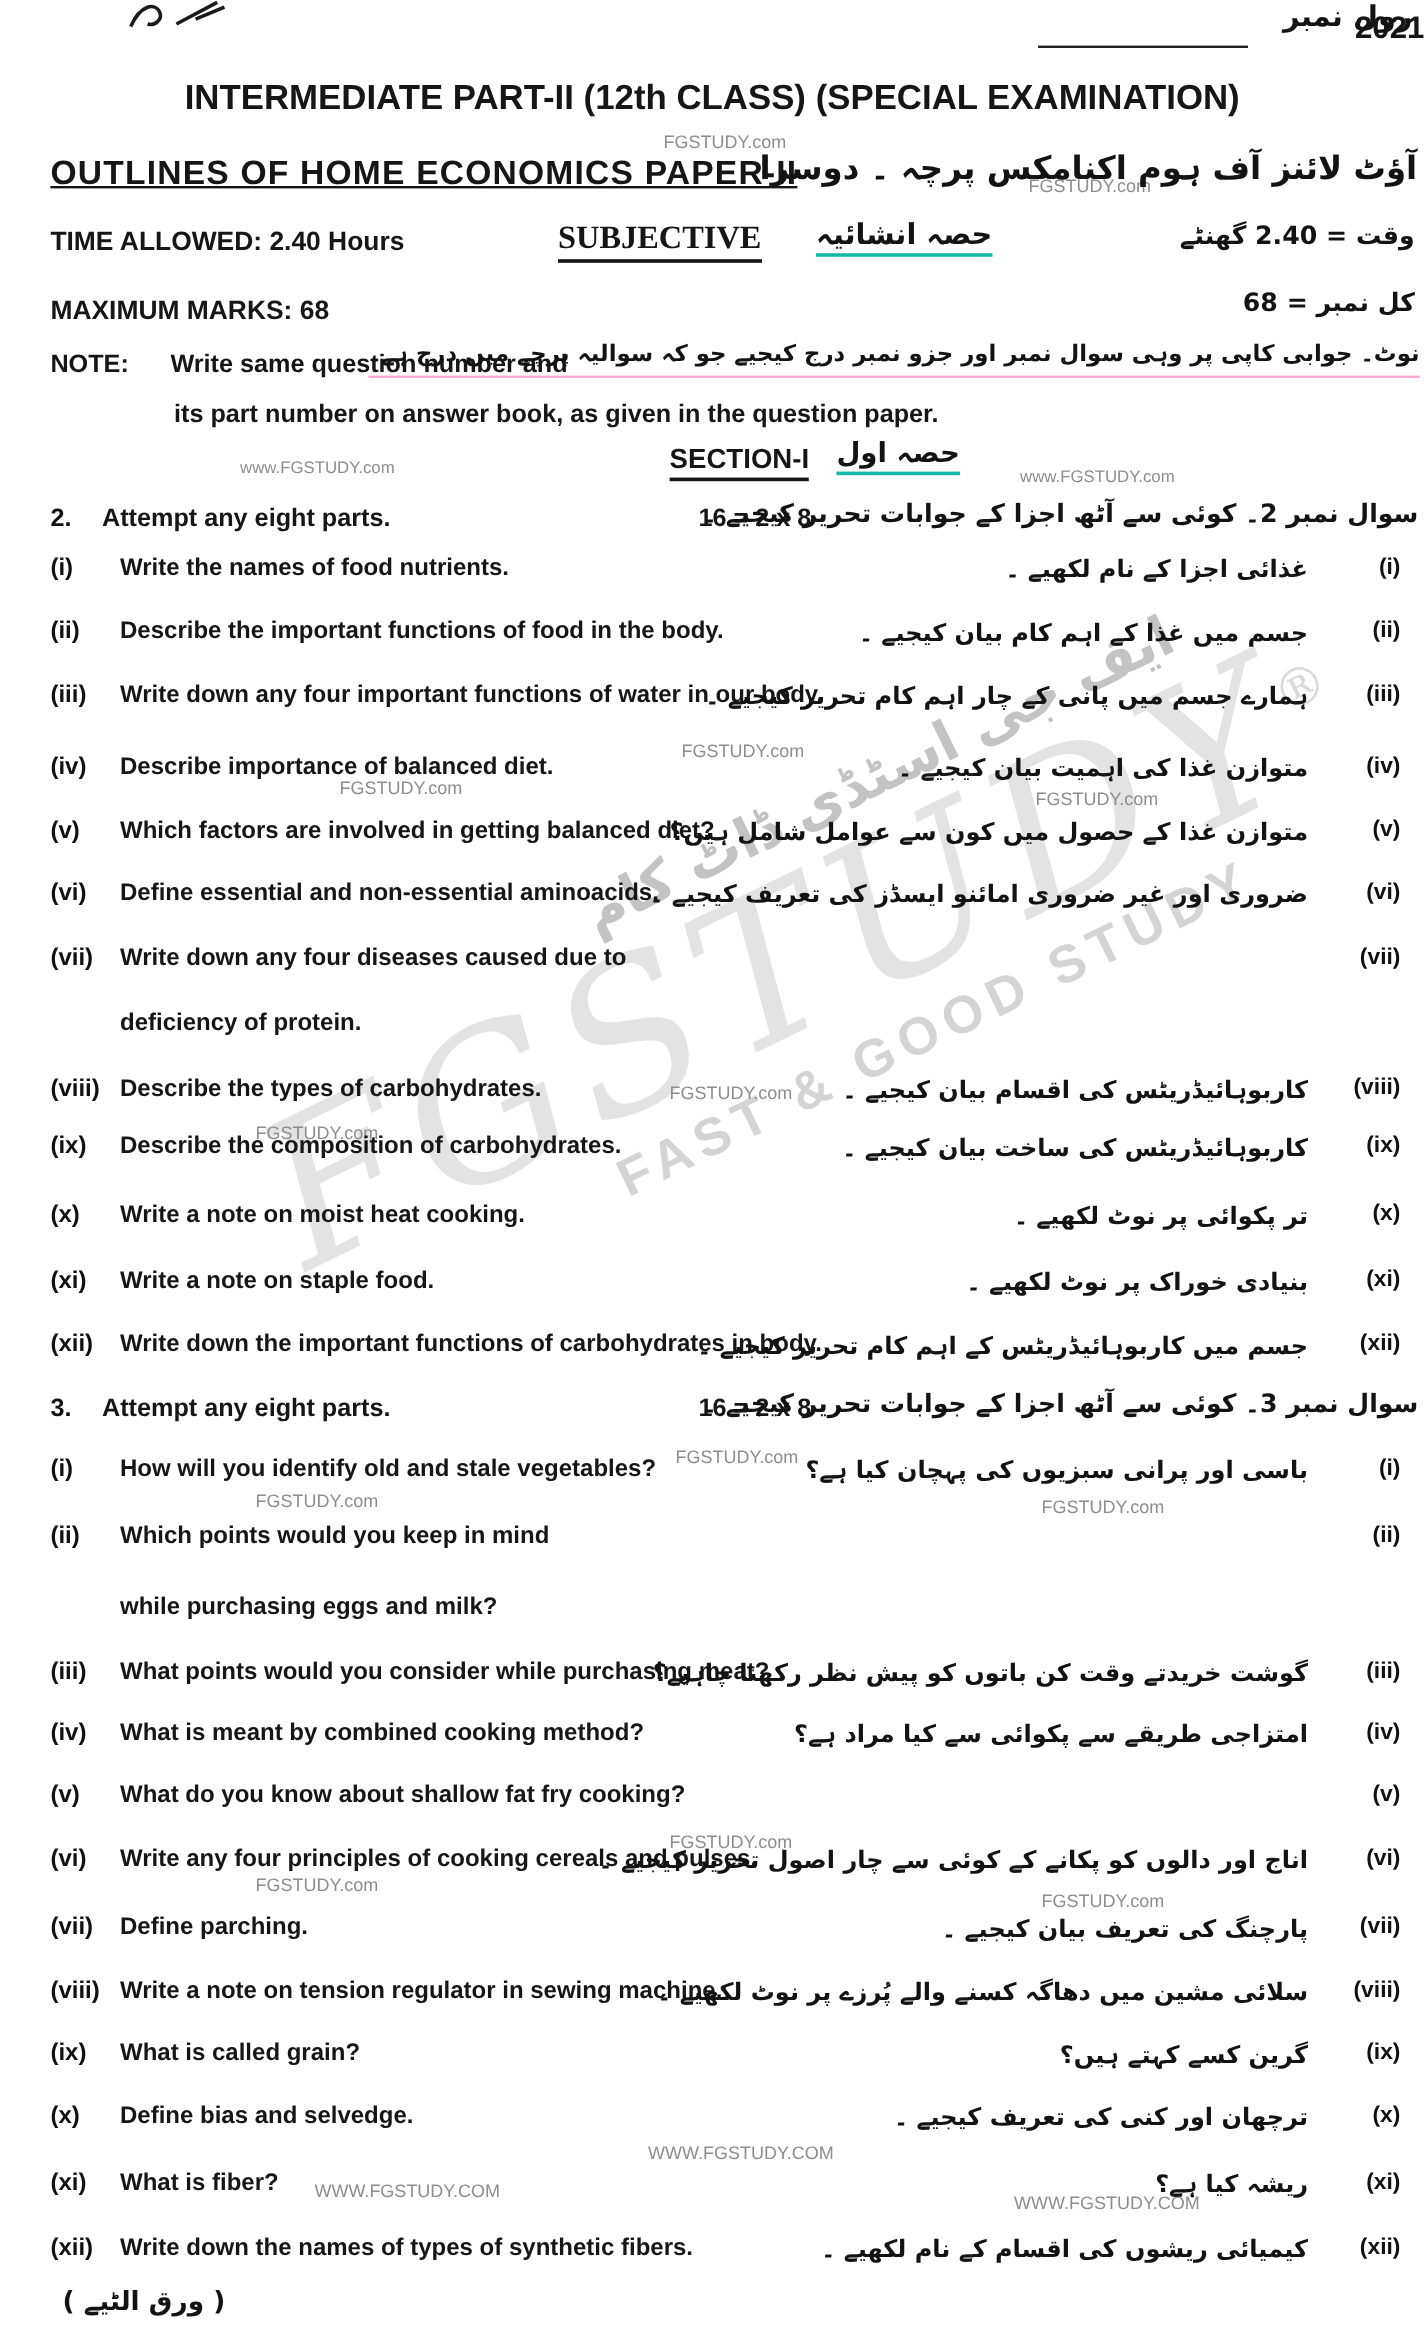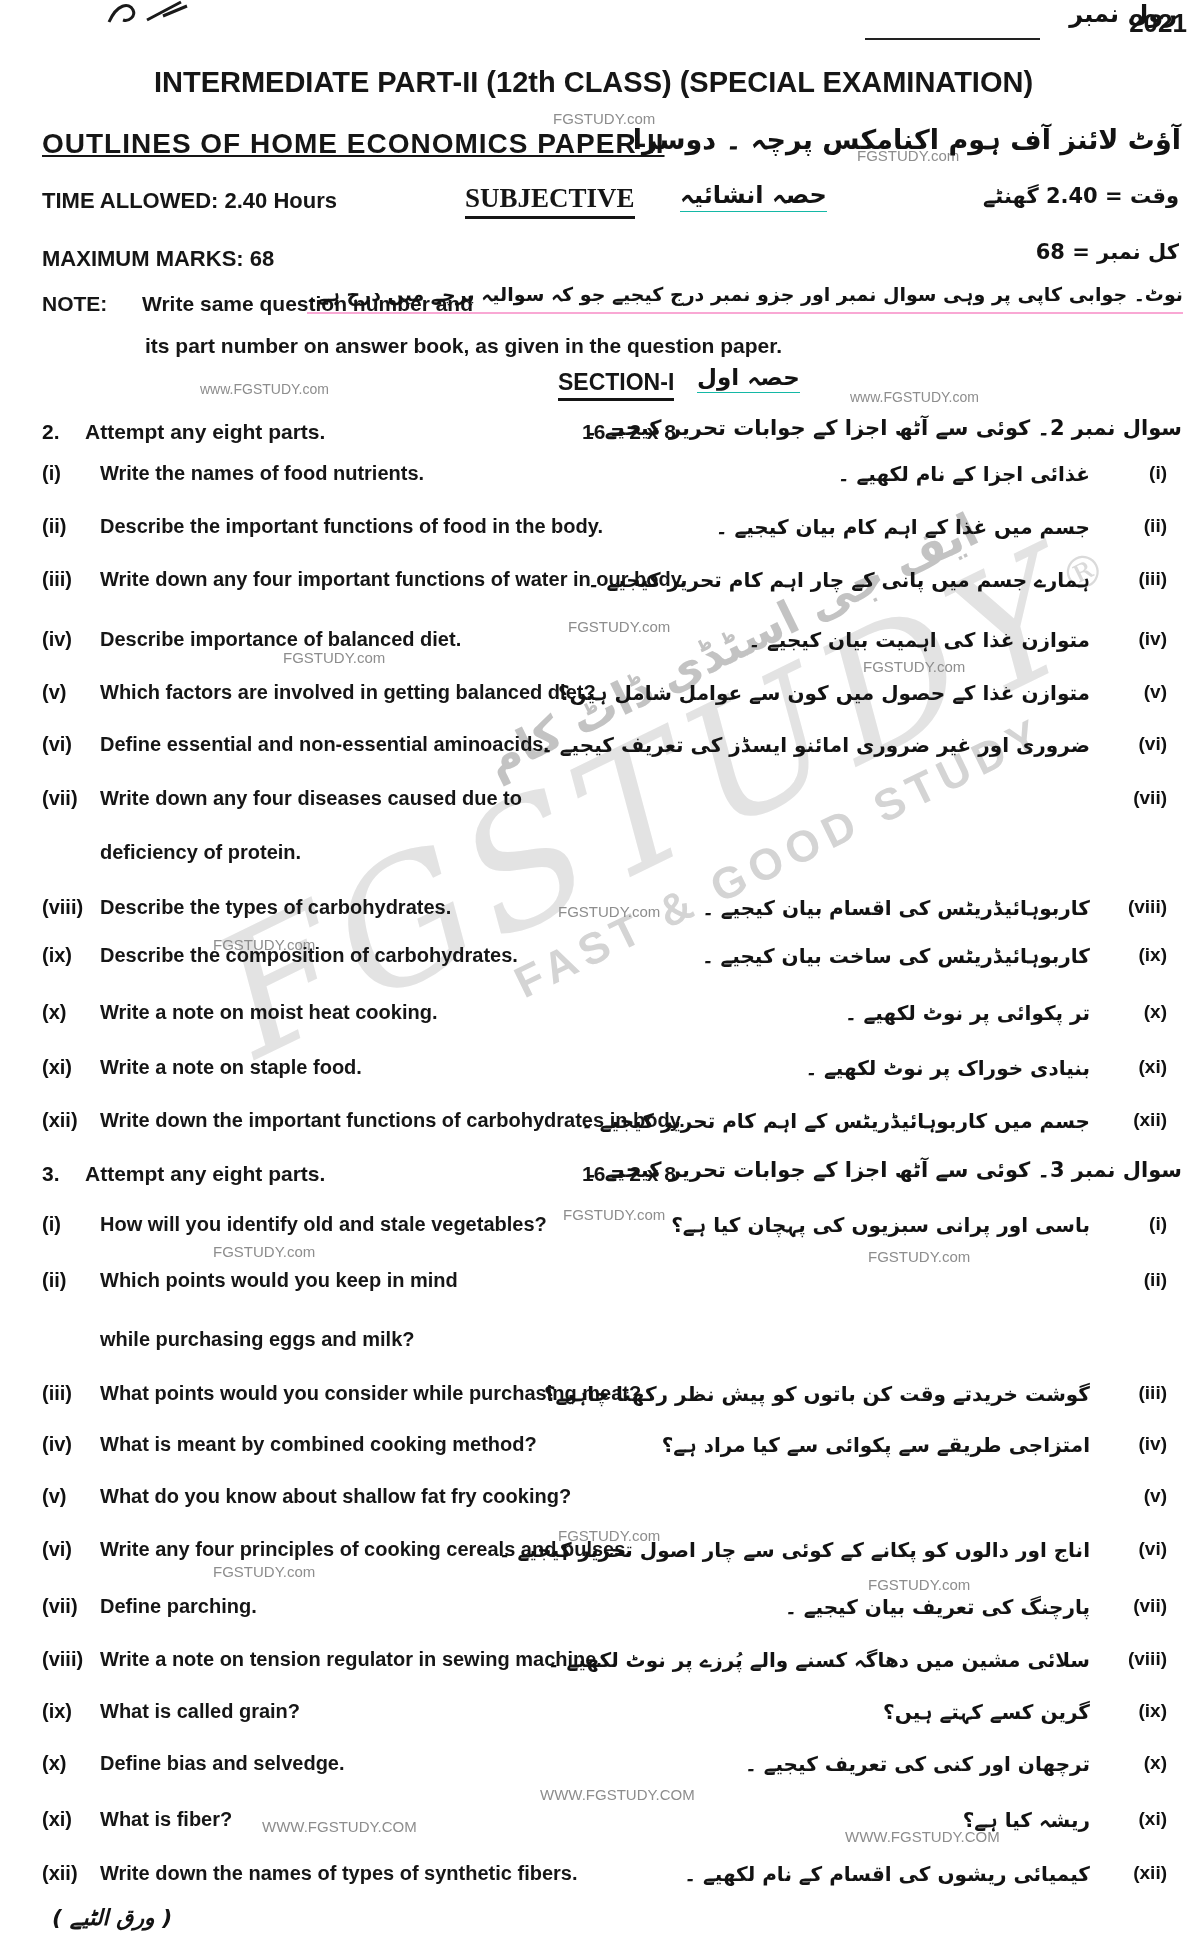--- a/index.html
+++ b/index.html
@@ -23,21 +23,21 @@
   .bigwm{
     position:absolute;left:170px;top:660px;width:1000px;z-index:0;
     transform:rotate(-26deg);transform-origin:50% 50%;
     text-align:center;pointer-events:none;
   }
   .bigwm .bw-ur{font-family:"DejaVu Sans",sans-serif;direction:rtl;font-size:46px;font-weight:700;color:#c3c3c3;margin-left:240px;}
   .bigwm .bw-main{font-family:"DejaVu Serif",serif;font-style:italic;font-size:168px;line-height:0.95;letter-spacing:10px;color:#e3e3e3;}
   .bigwm .bw-reg{font-size:44px;vertical-align:60px;color:#dadada;letter-spacing:0;}
   .bigwm .bw-tag{font-size:44px;font-weight:700;letter-spacing:7px;color:#d4d4d4;margin-left:140px;font-family:"Liberation Sans",sans-serif;}
   .u2{border-bottom:3px solid #151515;padding-bottom:2px;}
-  .u1{border-bottom:1px solid #14b8a6;padding-bottom:2px;}
+  .u1{border-bottom:3px solid #14b8a6;padding-bottom:2px;}
   .z{z-index:2;}
 </style>
 </head>
 <body>
 
 <div class="page">
 
   <div class="bigwm">
     <div class="bw-ur">ایف جی اسٹڈی ڈاٹ کام</div>
     <div class="bw-main"><span>FGSTUDY</span><span class="bw-reg">®</span></div>
@@ -249,15 +249,15 @@
     <span class="utxt ur">ریشہ کیا ہے؟</span>
     <span class="uno">(xi)</span>
   </div>
   <div class="row z" style="top:1862px;">
     <span class="no">(xii)</span>
     <span class="txt en">Write down the names of types of synthetic fibers.</span>
     <span class="utxt ur">کیمیائی ریشوں کی اقسام کے نام لکھیے ۔</span>
     <span class="uno">(xii)</span>
   </div>
 
-  <div class="abs ur z" style="left:52px;top:1905px;font-size:22px;font-style:italic;">( ورق الٹیے )</div>
+  <div class="abs ur z" style="left:52px;top:1905px;font-size:22px;">( ورق الٹیے )</div>
 
 </div>
 
 </body></html>

